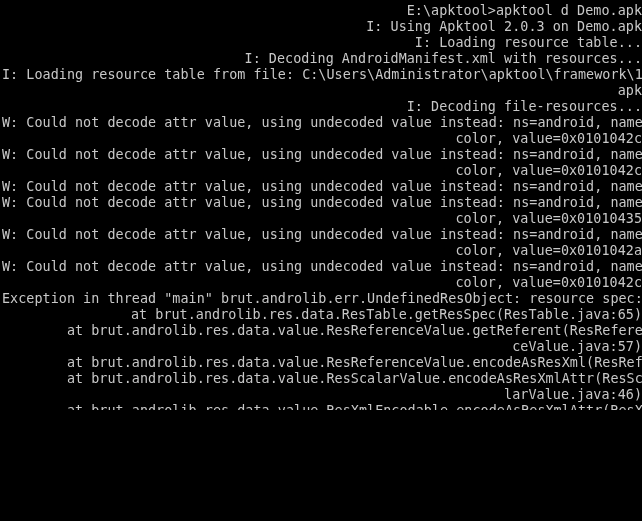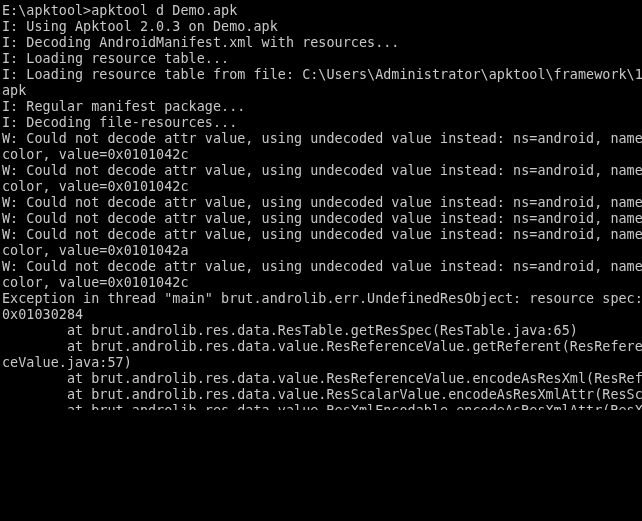--- a/index.html
+++ b/index.html
@@ -17,20 +17,21 @@
     position: relative;
     width: 642px;
     height: 521px;
     background: #000000;
     box-sizing: border-box;
     padding: 3px 0 0 2px;
     overflow: hidden;
   }
   #console-lines {
     display: block;
+    text-align: right;
   }
   .line {
     display: block;
     height: 16px;
     line-height: 16px;
     font-size: 13.4px;
     letter-spacing: 0.05px;
     color: #c8c8c8;
     white-space: pre;
     font-family: "DejaVu Sans Mono", "Liberation Mono", monospace;
@@ -43,38 +44,38 @@
     overflow: hidden;
   }
 </style>
 </head>
 <body>
 
 <div id="console">
   <div id="console-lines">
       <span class="line">E:\apktool&gt;apktool d Demo.apk</span>
       <span class="line">I: Using Apktool 2.0.3 on Demo.apk</span>
+      <span class="line">I: Loading resource table...</span>
       <span class="line">I: Decoding AndroidManifest.xml with resources...</span>
-      <span class="line">I: Loading resource table...</span>
       <span class="line">I: Loading resource table from file: C:\Users\Administrator\apktool\framework\1.</span>
       <span class="line">apk</span>
-      <span class="line">I: Regular manifest package...</span>
       <span class="line">I: Decoding file-resources...</span>
       <span class="line">W: Could not decode attr value, using undecoded value instead: ns=android, name=</span>
       <span class="line">color, value=0x0101042c</span>
       <span class="line">W: Could not decode attr value, using undecoded value instead: ns=android, name=</span>
       <span class="line">color, value=0x0101042c</span>
       <span class="line">W: Could not decode attr value, using undecoded value instead: ns=android, name=</span>
       <span class="line">W: Could not decode attr value, using undecoded value instead: ns=android, name=</span>
+      <span class="line">color, value=0x01010435</span>
       <span class="line">W: Could not decode attr value, using undecoded value instead: ns=android, name=</span>
       <span class="line">color, value=0x0101042a</span>
       <span class="line">W: Could not decode attr value, using undecoded value instead: ns=android, name=</span>
       <span class="line">color, value=0x0101042c</span>
       <span class="line">Exception in thread "main" brut.androlib.err.UndefinedResObject: resource spec:</span>
-      <span class="line">0x01030284</span>
       <span class="line">        at brut.androlib.res.data.ResTable.getResSpec(ResTable.java:65)</span>
       <span class="line">        at brut.androlib.res.data.value.ResReferenceValue.getReferent(ResReferen</span>
       <span class="line">ceValue.java:57)</span>
       <span class="line">        at brut.androlib.res.data.value.ResReferenceValue.encodeAsResXml(ResRefe</span>
       <span class="line">        at brut.androlib.res.data.value.ResScalarValue.encodeAsResXmlAttr(ResSca</span>
+      <span class="line">larValue.java:46)</span>
       <span class="line partial">        at brut.androlib.res.data.value.ResXmlEncodable.encodeAsResXmlAttr(ResX</span>
     </div>
 </div>
 
 </body></html>

